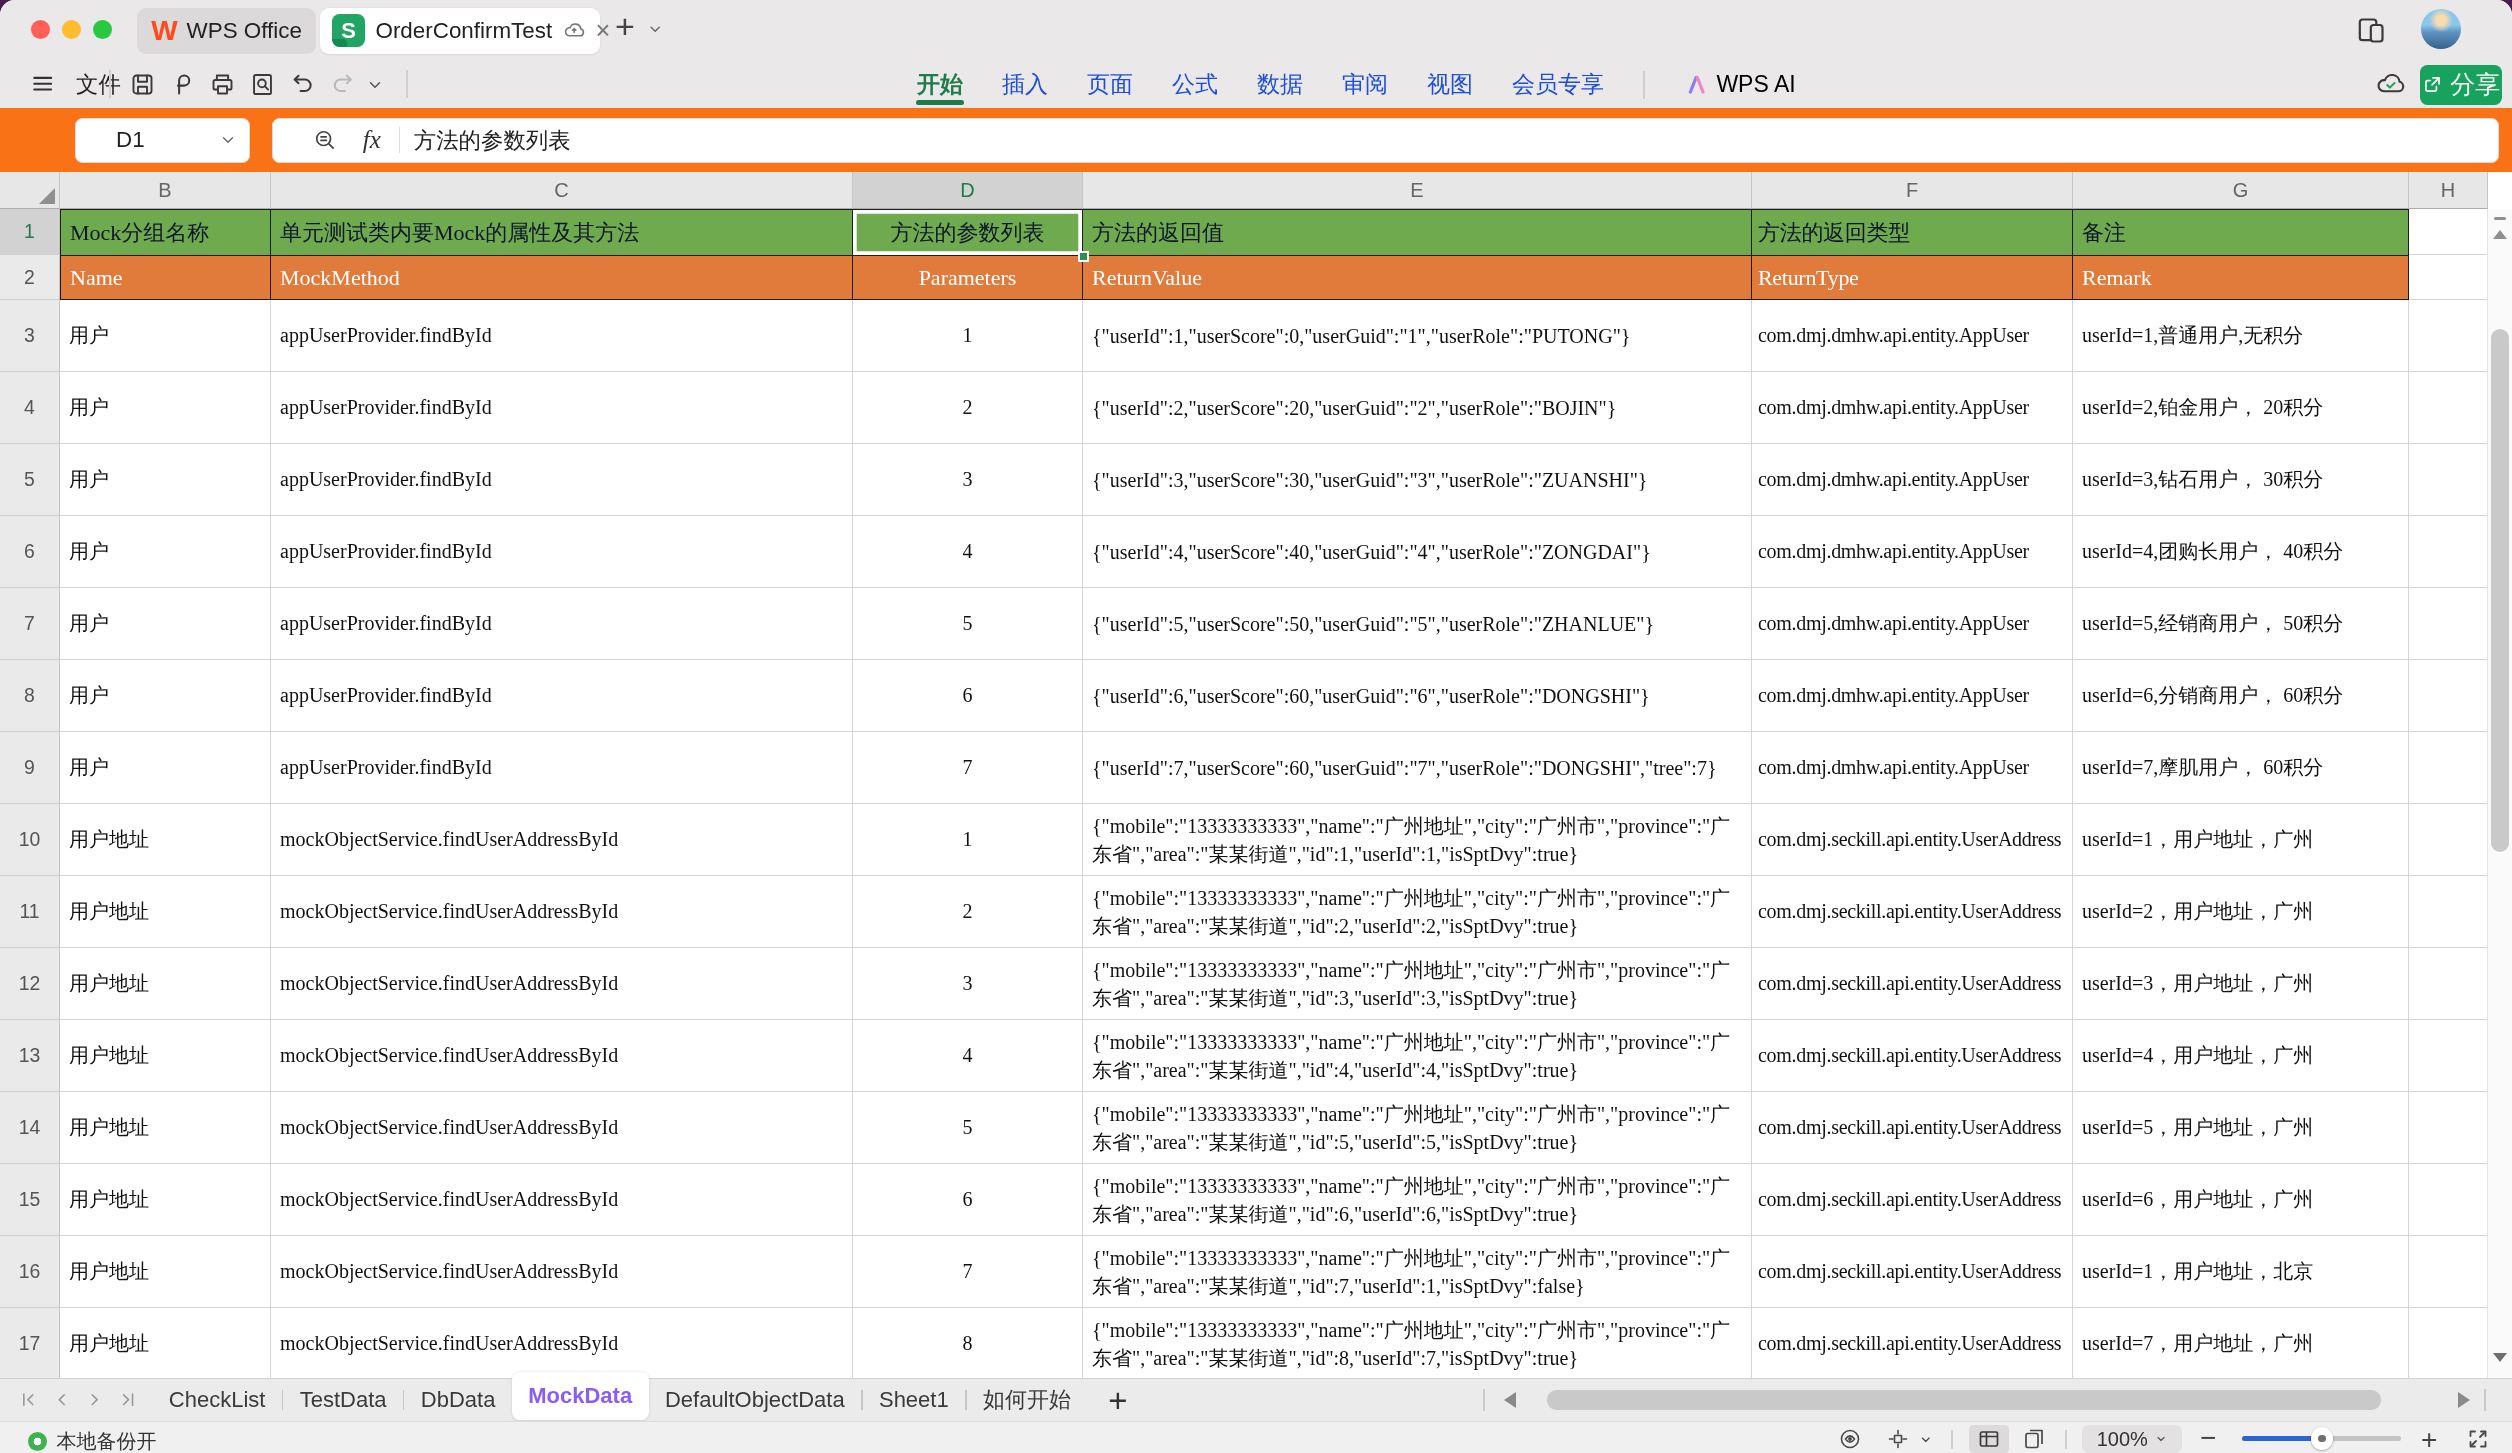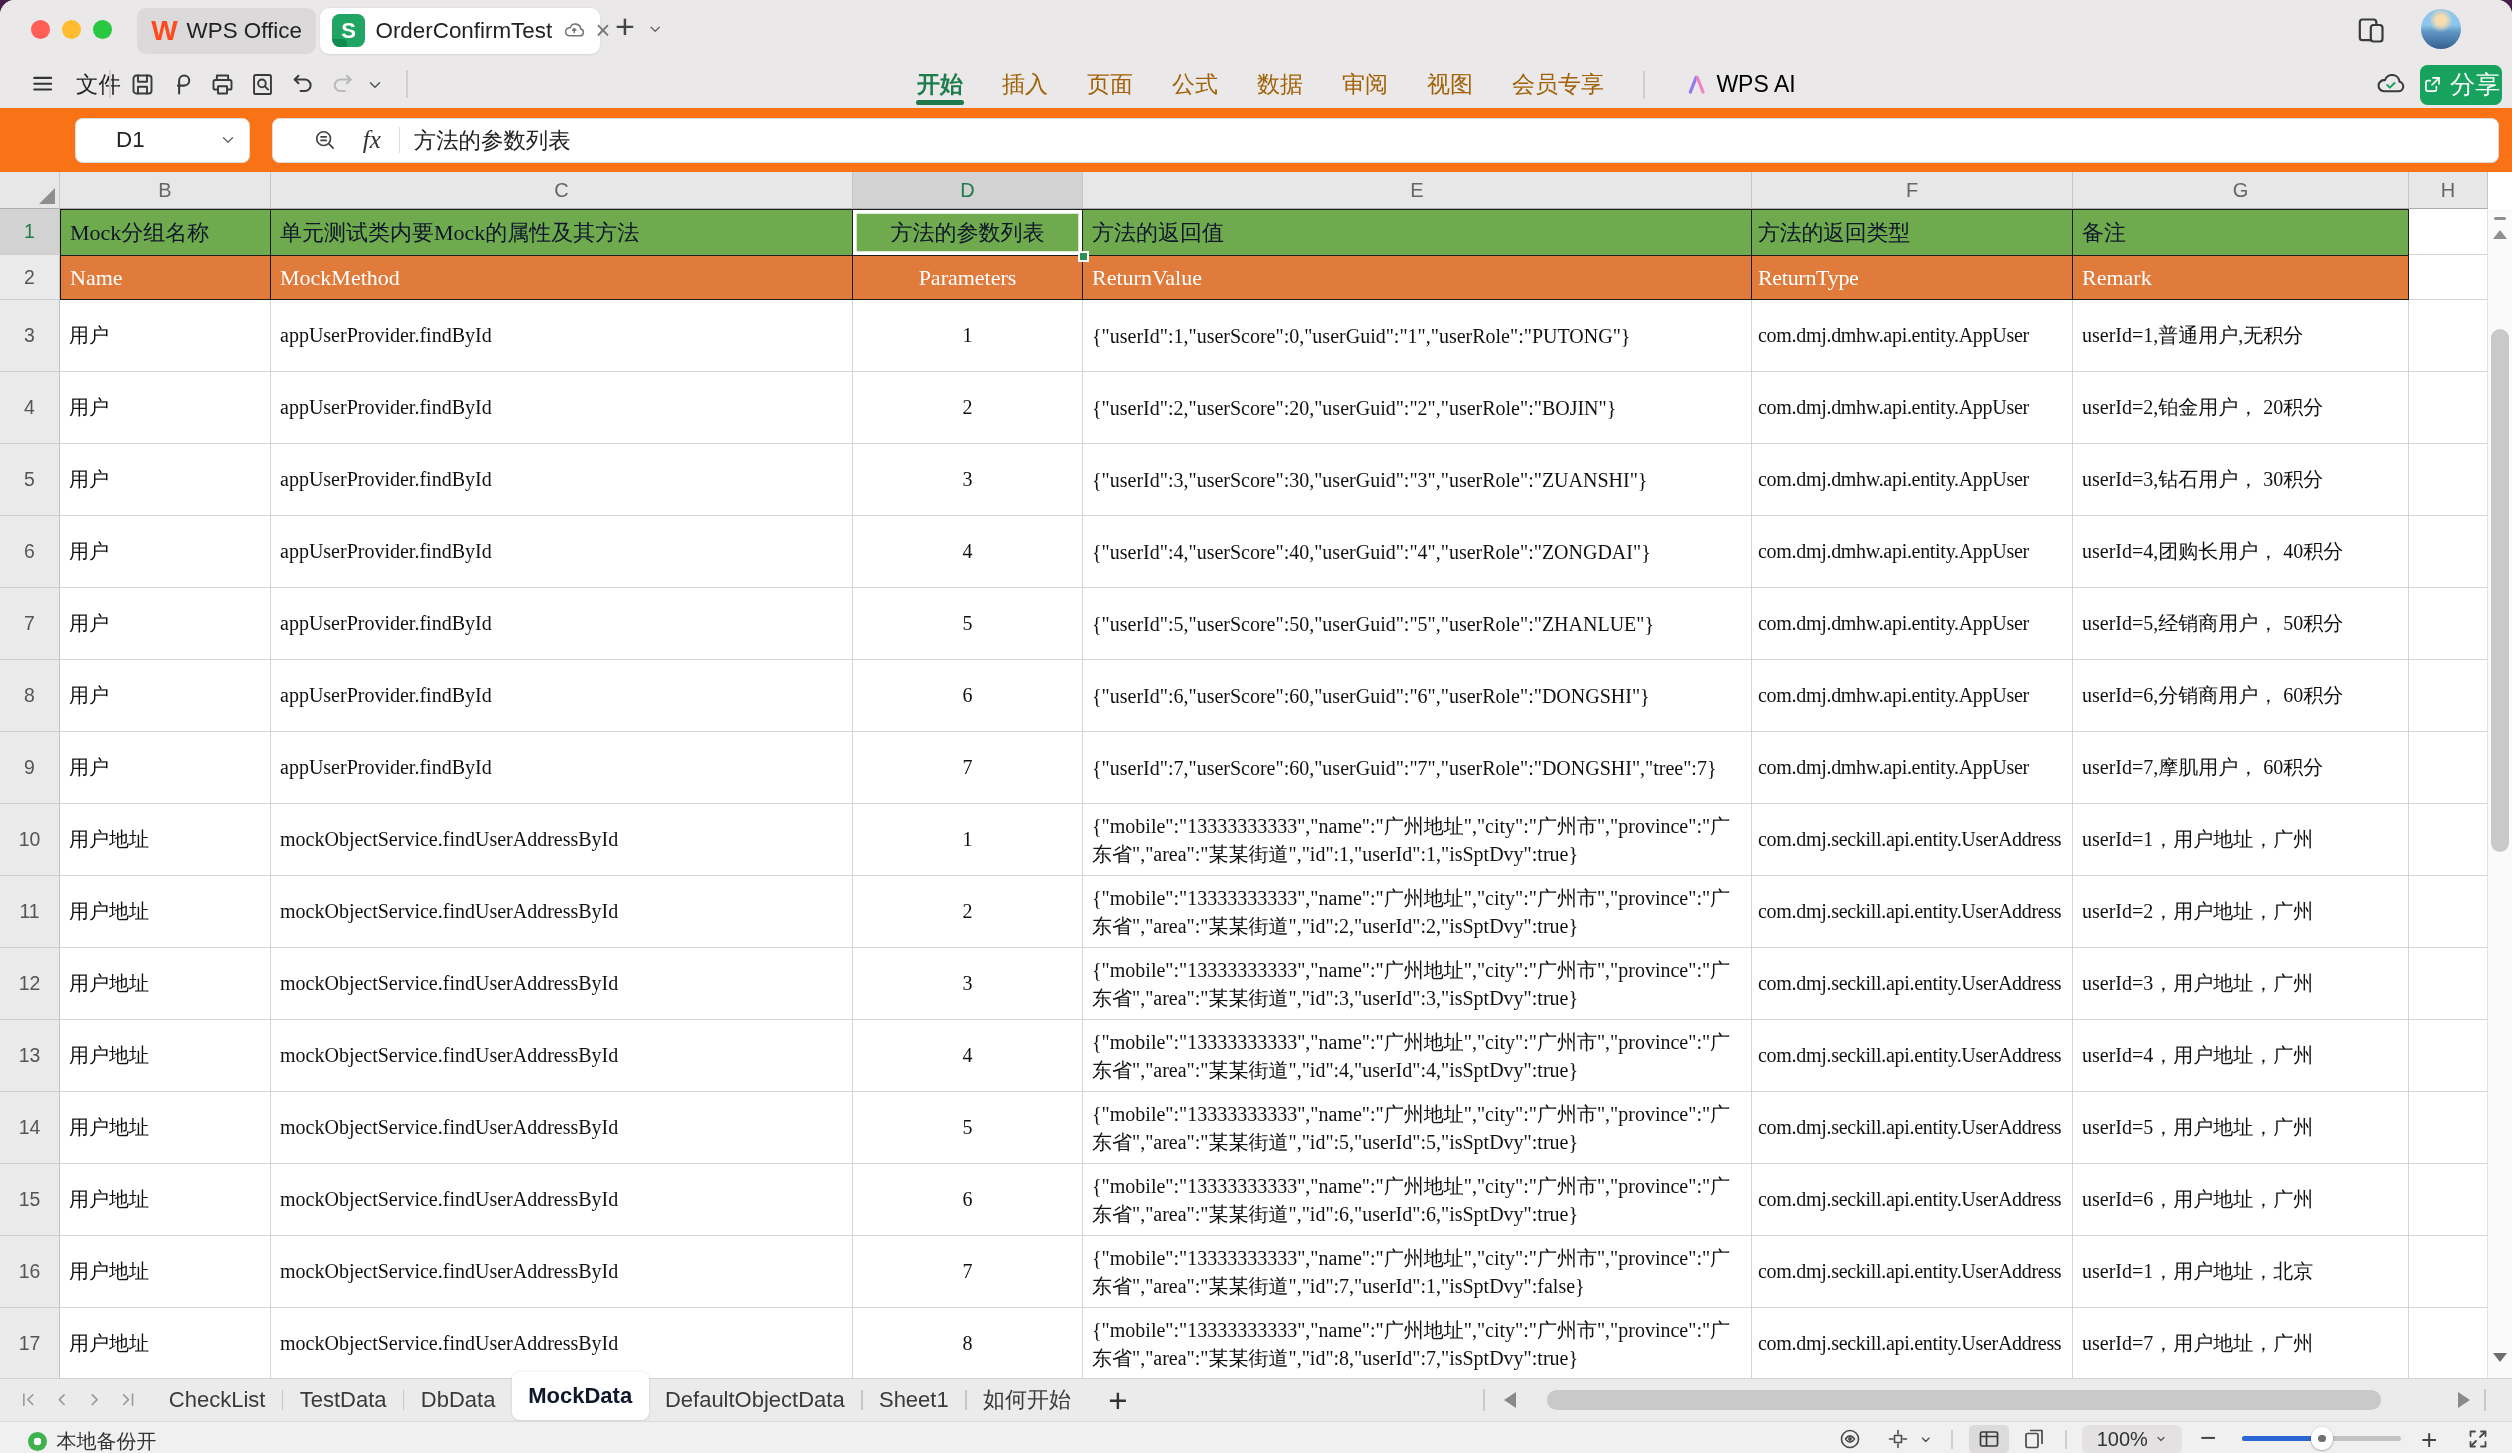--- a/index.html
+++ b/index.html
@@ -30,21 +30,21 @@
 
   
   .toolbar{position:absolute;left:0;top:60px;right:0;height:49px;background:#eae8e8}
   .tb-item{position:absolute;display:flex;align-items:center;color:#333}
   .hamb{left:30px;top:11.2px}
   .filelbl{left:76px;top:0;height:49px;font-size:22.4px;color:#222;align-items:center}
   .tdiv{position:absolute;top:9.7px;width:1.5px;height:28px;background:#d0cece}
   .icbtn{position:absolute;top:11.2px;width:27px;height:27px;color:#3a3a3a}
   .icbtn.dis{color:#b9b9b9}
   .menu{position:absolute;left:917px;top:0;height:49px;display:flex;align-items:center;gap:39px}
-  .mi{position:relative;font-size:23px;color:#a16207;height:49px;display:flex;align-items:center}
+  .mi{position:relative;font-size:23px;color:#1d4ed8;height:49px;display:flex;align-items:center}
   .mi.active{color:#1e7c4c;font-weight:700}
   .mi.active::after{content:"";position:absolute;left:50%;transform:translateX(-50%);bottom:4.5px;width:48px;height:4.5px;border-radius:2.2px;background:#1e7c4c}
   .ailogo{display:flex;align-items:center;gap:7.5px;font-size:23px;color:#000000}
   .cloudok{position:absolute;left:2375px;top:8.2px;color:#3a3a3a}
   .sharebtn{position:absolute;left:2420px;top:4.5px;height:40px;width:82px;border-radius:7.5px;background:#17a35d;color:#fff;display:flex;align-items:center;justify-content:center;gap:7.5px;font-size:25px}
 
   
   .formulabar{position:absolute;left:0;top:108px;right:0;height:64px;background:#f97316}
   .namebox{position:absolute;left:75px;top:9.7px;width:175px;height:45px;background:#fff;border:0.7px solid #dcdcdc;border-radius:7.5px;display:flex;align-items:center;padding-left:40px;font-size:22.4px;color:#222}
   .namebox .chv{position:absolute;right:12px;color:#666}
@@ -80,21 +80,21 @@
   .vdash{position:absolute;top:7.5px;left:6.7px;width:12px;height:3.7px;border-radius:1.5px;background:#8f8f8f}
   .vup{position:absolute;top:21px;left:5.2px;width:0;height:0;border-left:7.5px solid transparent;border-right:7.5px solid transparent;border-bottom:9.7px solid #8f8f8f}
   .vthumb{position:absolute;top:120px;left:3.7px;width:18px;height:523px;border-radius:9px;background:#c9c9c9}
   .vdown{position:absolute;bottom:16.4px;left:5.2px;width:0;height:0;border-left:7.5px solid transparent;border-right:7.5px solid transparent;border-top:9.7px solid #6e6e6e}
 
   
   .sheetbar{position:absolute;left:0;top:1378px;right:0;height:43px;background:#ebebeb;border-top:0.7px solid #d2d2d2;display:flex;align-items:center}
   .navs{display:flex;gap:13.5px;margin-left:19.4px;color:#9a9a9a;flex:none}
   #sheettabs{display:flex;align-items:center;margin-left:15px;height:100%}
   .sheettab{padding:0 16.4px;height:100%;display:flex;align-items:center;font-size:22px;color:#3a3a3a;white-space:nowrap}
-  .sheettab.active{background:#fff;color:#0f172a;font-weight:700;border-radius:7.5px;height:48px;position:relative;top:-3.7px;box-shadow:0 0.7px 3px rgba(0,0,0,.12)}
+  .sheettab.active{background:#fff;color:#8b5cf6;font-weight:700;border-radius:7.5px;height:48px;position:relative;top:-3.7px;box-shadow:0 0.7px 3px rgba(0,0,0,.12)}
   .tabdiv{width:1.5px;height:19.4px;background:#c6c6c6;flex:none}
   .addsheet{margin-left:21px;font-size:33px;color:#333;line-height:1}
   .sbdiv{position:absolute;left:1483px;top:9.7px;width:1.5px;height:22.4px;background:#c9c9c9}
   .sbdiv2{position:absolute;left:2484px;top:9.7px;width:1.5px;height:22.4px;background:#c9c9c9}
   .harrowL{position:absolute;left:1504px;top:12.7px;width:0;height:0;border-top:8.2px solid transparent;border-bottom:8.2px solid transparent;border-right:12.7px solid #8a8a8a}
   .harrowR{position:absolute;left:2458px;top:12.7px;width:0;height:0;border-top:8.2px solid transparent;border-bottom:8.2px solid transparent;border-left:12.7px solid #8a8a8a}
   .hthumb{position:absolute;left:1547px;top:11.2px;width:834px;height:20px;border-radius:9.7px;background:#c9c9c9}
 
   
   .statusbar{position:absolute;left:0;top:1421px;right:0;height:33px;background:#f1f0f0;border-top:0.7px solid #dbdbdb}

